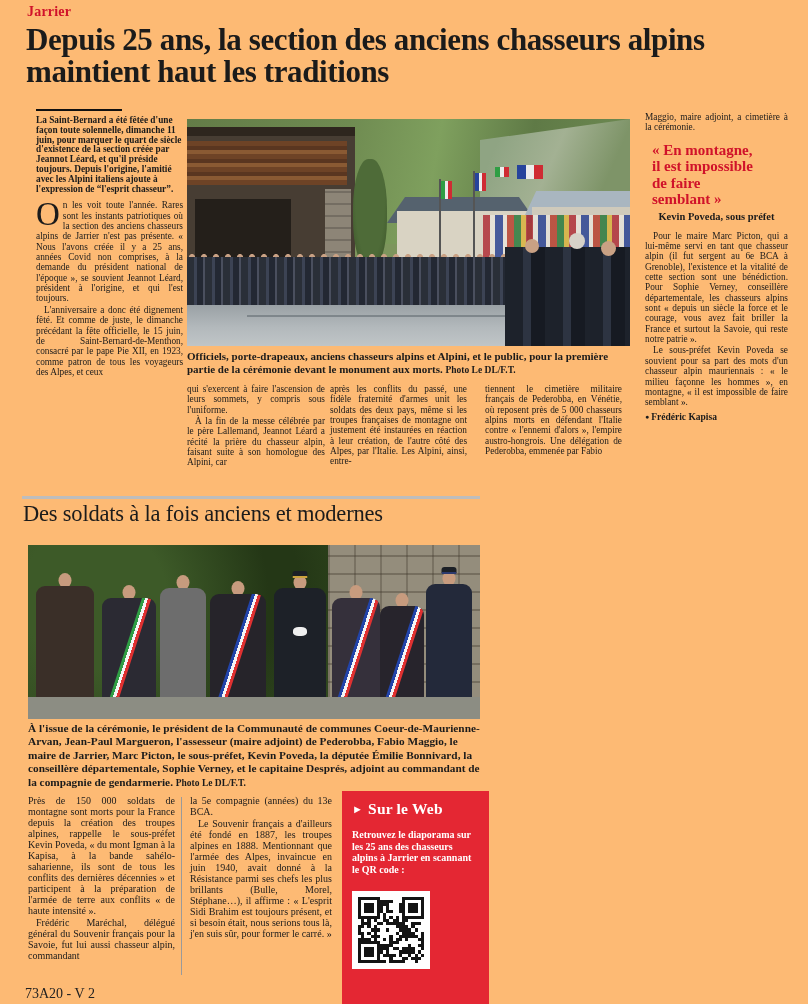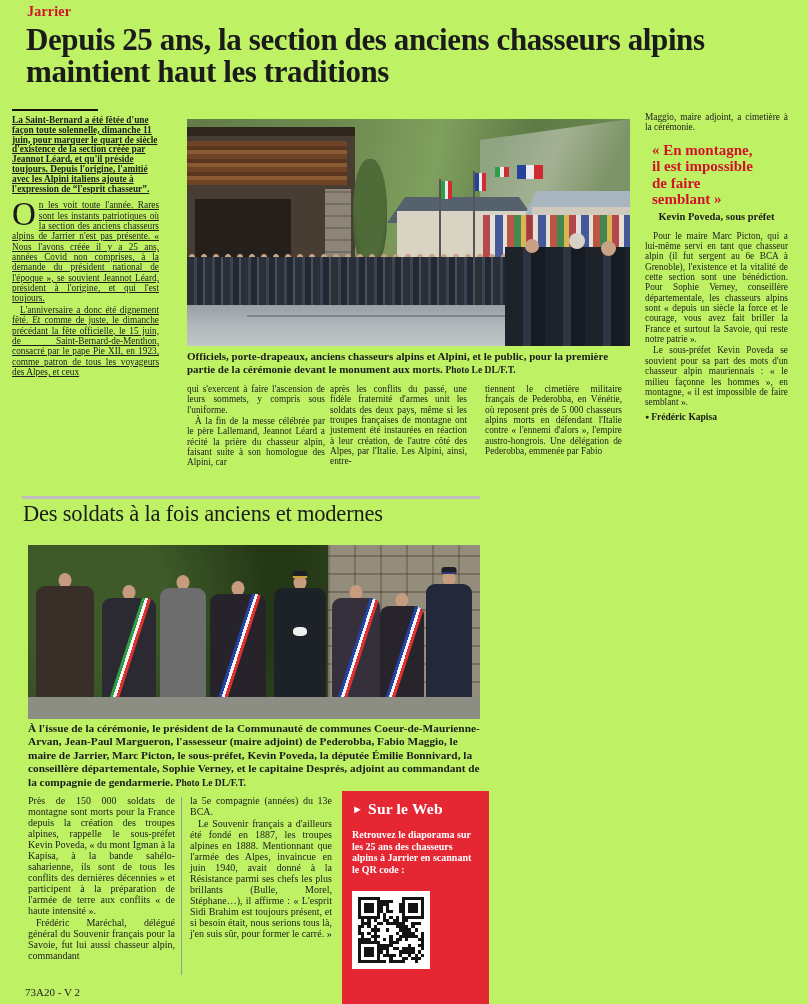--- a/index.html
+++ b/index.html
@@ -1,28 +1,28 @@
 <!DOCTYPE html>
 <html lang="fr" style="--accent: #d0122a; --boxred: #e42733; --ink: #1b1b1b; --rulegray: #bdbdbd;"><head>
 <meta charset="utf-8">
 <style>
   :root{
     --accent:#d0122a; --boxred:#e42733; --ink:#1b1b1b; --rulegray:#bdbdbd;
   }
   *{margin:0;padding:0;box-sizing:border-box;}
   body{background:#ffffff;font-family:"Liberation Serif", serif;color:var(--ink);}
-  .page{position:relative;width:808px;height:1004px;background:#bef264;overflow:hidden;}
+  .page{position:relative;width:808px;height:1004px;background:#fdba74;overflow:hidden;}
   .abs{position:absolute;}
 
   .kicker{left:27px;top:4px;font-size:14px;font-weight:bold;color:var(--accent);letter-spacing:.2px;}
   .headline{left:26px;top:24px;width:758px;font-size:31px;line-height:32px;font-weight:bold;letter-spacing:-.4px;}
 
   
   .bodytxt{font-size:9.3px;line-height:10.35px;text-align:justify;}
-  .col1{left:12px;top:109px;width:147px;text-decoration:underline;}
+  .col1{left:36px;top:109px;width:147px;}
   .sf-rule{width:86px;height:2px;background:#111;margin-bottom:5px;}
   .standfirst{font-size:9.3px;line-height:9.8px;font-weight:bold;text-align:left;}
   .col1 .p-drop{margin-top:6px;}
   .dropcap{float:left;font-size:33px;line-height:25px;padding:2px 3px 0 0;}
   .indent{text-indent:8px;}
   .mt{margin-top:1px;}
   .a1c2{left:187px;top:384px;width:138px;}
   .a1c3{left:330px;top:384px;width:137px;}
   .a1c4{left:485px;top:384px;width:137px;}
   .col5{left:645px;top:112px;width:143px;}
@@ -48,21 +48,21 @@
   .bc2{left:190px;top:795px;width:142px;}
 
   
   .webbox{left:342px;top:791px;width:147px;height:213px;background:var(--boxred);color:#fff;padding:9px 10px;}
   .webbox .wtitle{font-size:15.5px;font-weight:bold;letter-spacing:.2px;}
   .webbox .arrow{font-size:11px;margin-right:5px;vertical-align:1px;}
   .webbox .wtext{margin-top:11px;font-size:10px;line-height:11.5px;font-weight:bold;text-align:left;}
   .qr{position:absolute;left:10px;top:100px;width:78px;height:78px;background:#fff;padding:6px;}
   .qr svg{display:block;}
 
-  .footer-code{left:25px;top:986px;font-size:11px;color:#222;}
+  .footer-code{left:25px;top:986px;font-size:14px;color:#222;}
 
   
   .photo1{left:187px;top:119px;width:443px;height:227px;overflow:hidden;background:#7d955d;}
   .p1-mountain{position:absolute;left:0;top:0;width:100%;height:125px;
      background:linear-gradient(100deg,#637c47 0%,#6f8b51 35%,#7fa05e 55%,#5f7a46 75%,#708c54 100%);}
   .p1-scree{position:absolute;right:0;top:0;width:150px;height:90px;
      background:linear-gradient(115deg,#8fa483 10%,#a3b193 45%,#7e9468 80%);transform:skewY(-8deg);transform-origin:top right;}
   .p1-chalet{position:absolute;left:0;top:8px;width:168px;height:160px;background:#473d33;}
   .p1-balcony{position:absolute;left:0;top:14px;width:160px;height:44px;
      background:repeating-linear-gradient(0deg,#6e4326 0 5px,#8a5a33 5px 9px,#5a3620 9px 13px);}

